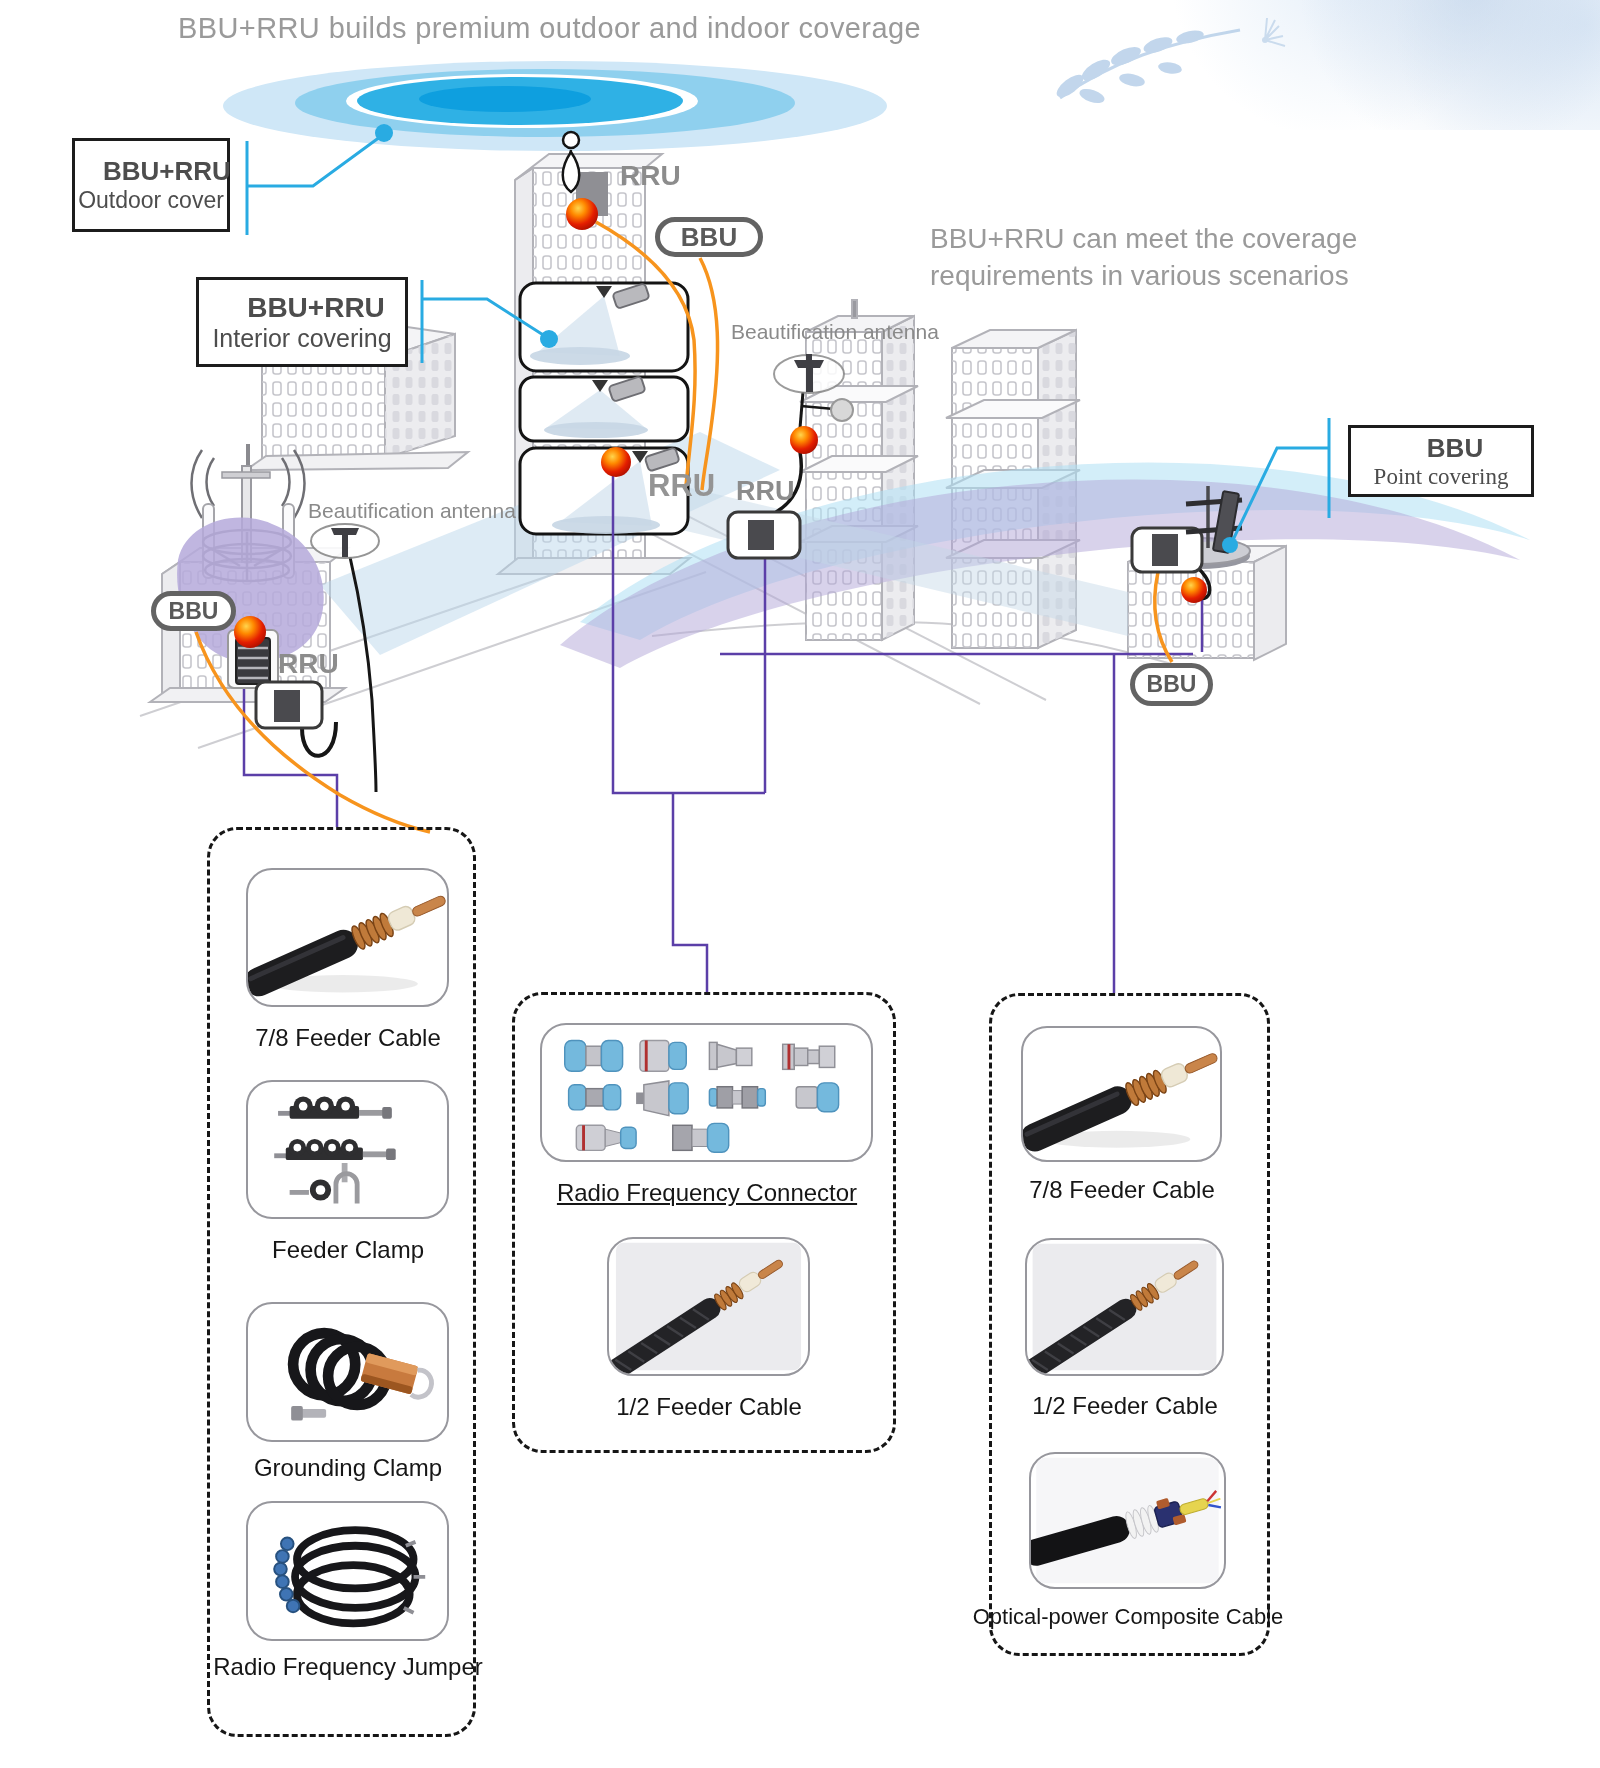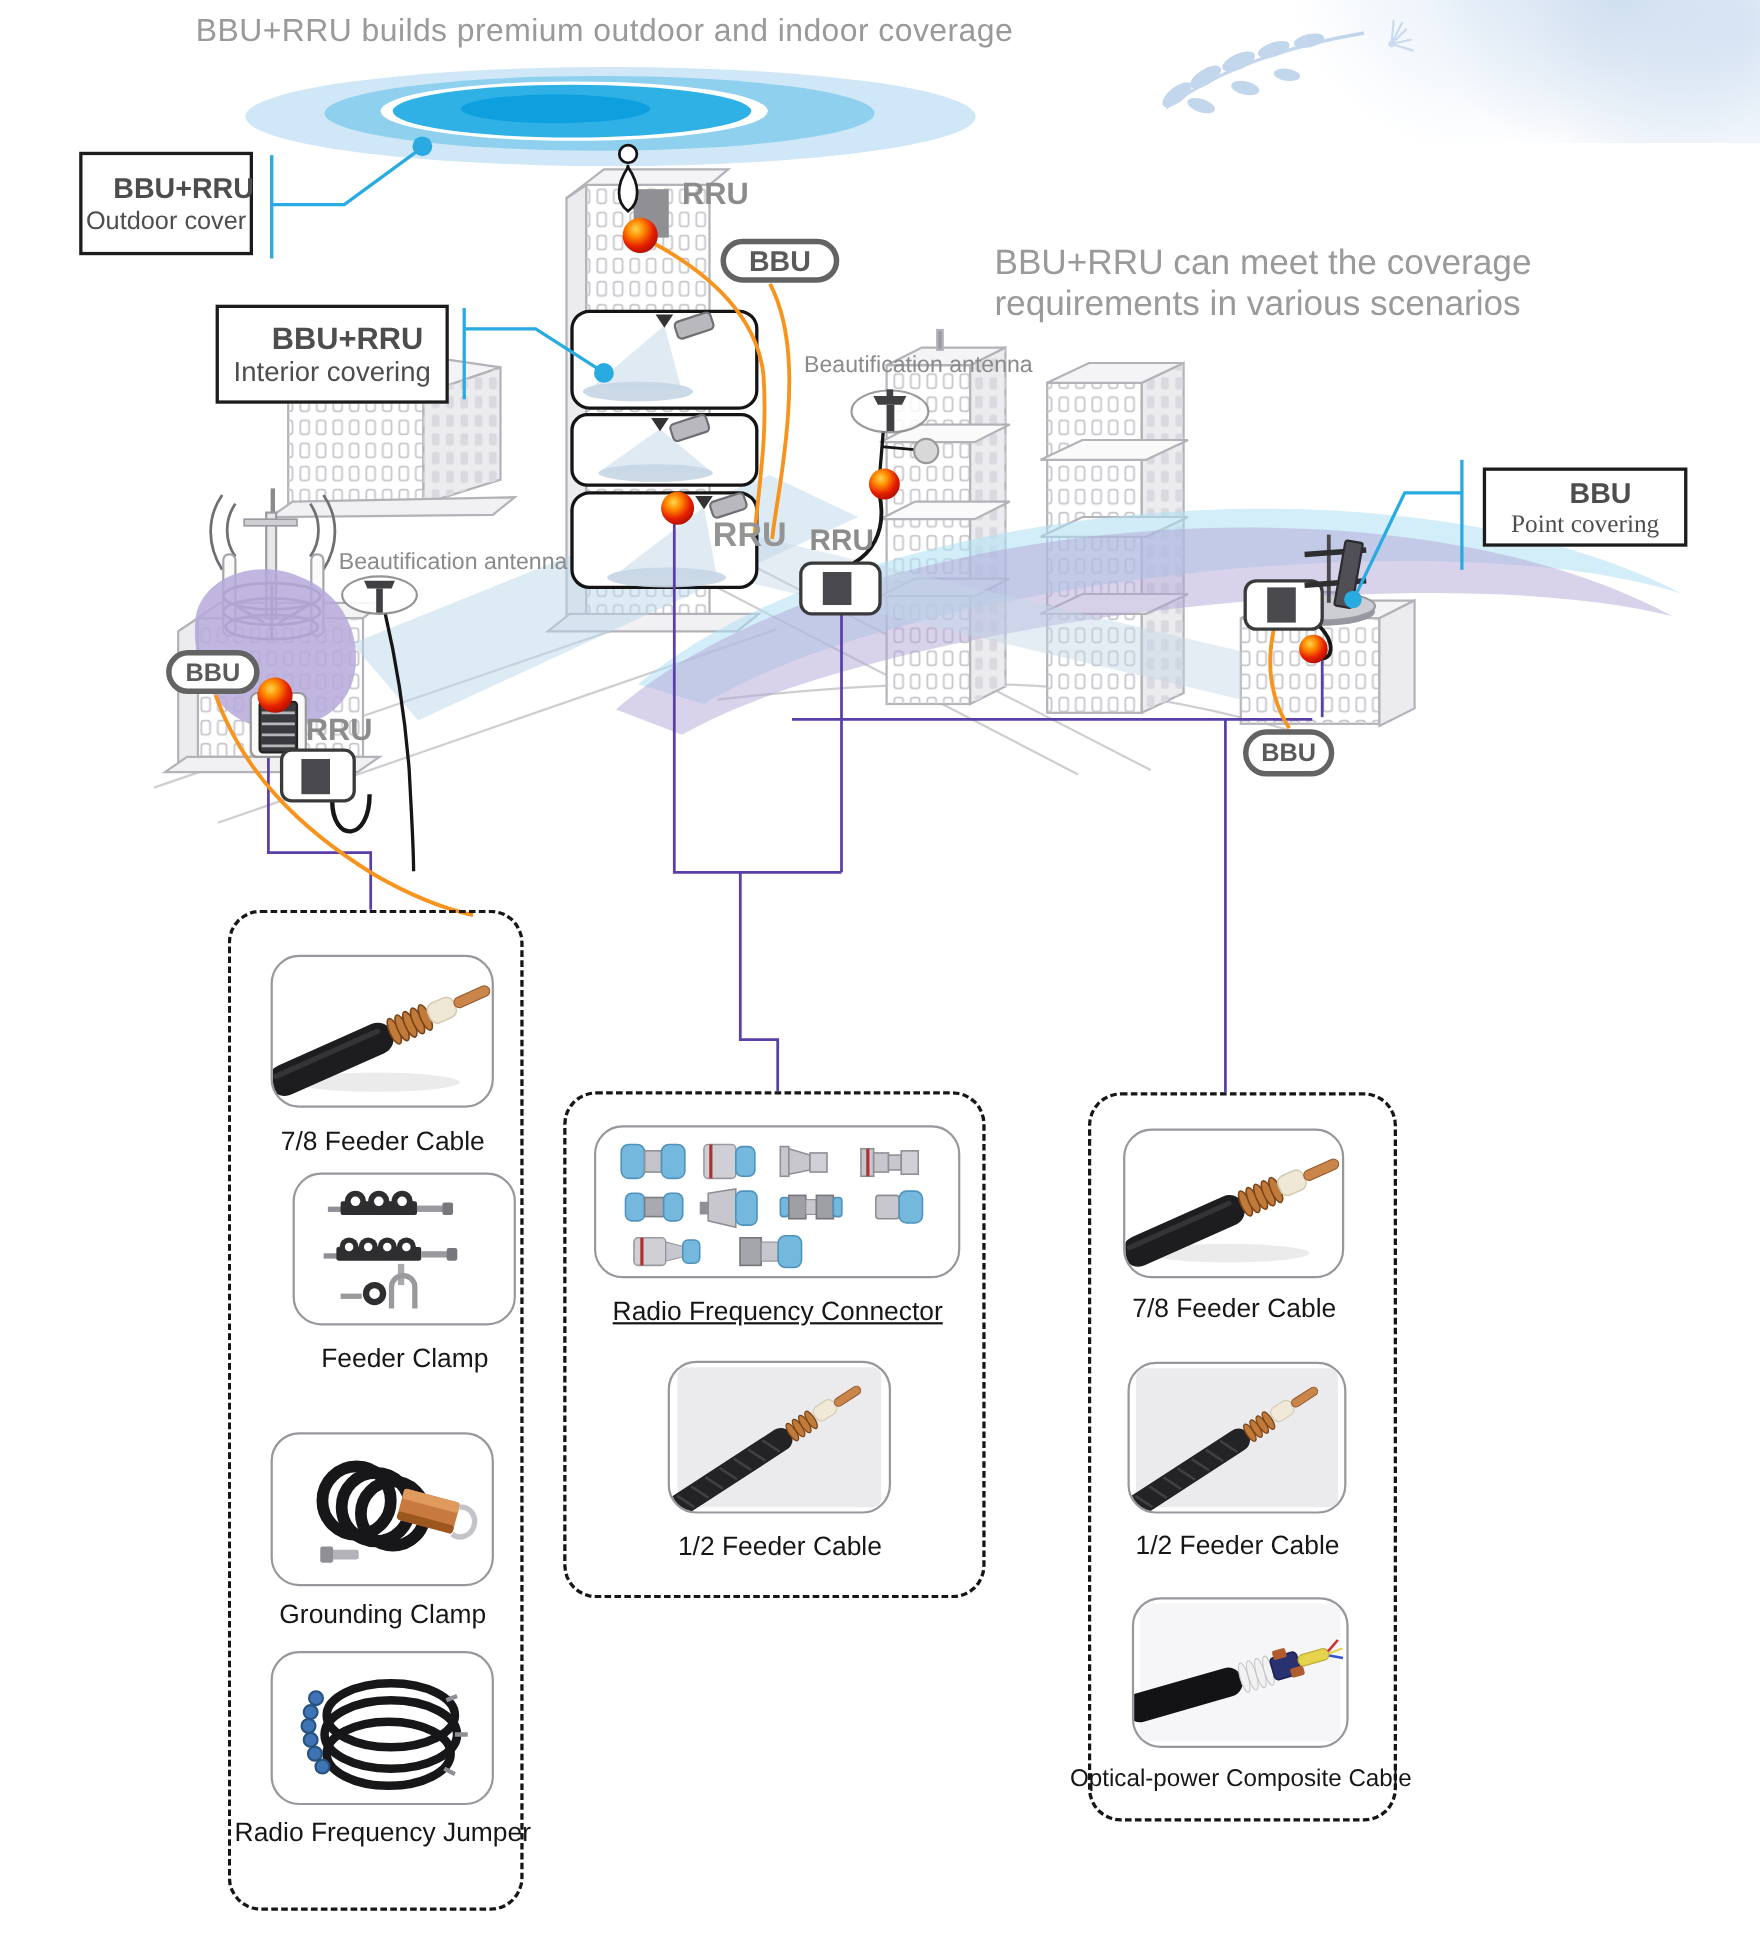--- a/index.html
+++ b/index.html
@@ -4,21 +4,21 @@
 <style>
   html,body{margin:0;padding:0;background:#fff;font-family:"Liberation Sans",sans-serif;}
   .canvas{position:relative;width:1600px;height:1768px;background:#fff;overflow:hidden;}
   .scene{position:absolute;left:0;top:0;}
   .decor{position:absolute;right:0;top:0;width:560px;height:130px;
     background:
       radial-gradient(circle at 430px -10px, rgba(176,200,228,.5), rgba(176,200,228,0) 170px),
       radial-gradient(circle at 545px 25px, rgba(192,214,238,.55), rgba(192,214,238,0) 190px),
       radial-gradient(circle at 300px -30px, rgba(206,224,243,.5), rgba(206,224,243,0) 170px);}
   .title{position:absolute;left:178px;top:12px;font-size:29px;color:#9a9a9a;letter-spacing:.4px;}
-  .subtitle{position:absolute;left:904px;top:220px;font-size:32px;line-height:37px;color:#9a9a9a;white-space:pre-line;}
+  .subtitle{position:absolute;left:930px;top:220px;font-size:28px;line-height:37px;color:#9a9a9a;white-space:pre-line;}
   .callout{position:absolute;border:3px solid #1c1c1c;background:#fff;text-align:center;
     display:flex;flex-direction:column;justify-content:center;z-index:6;}
   .callout .h{font-weight:bold;color:#4d4d4d;padding-left:28px;}
   .callout .c{color:#4d4d4d;}
   #co-outdoor{left:72px;top:138px;width:152px;height:88px;}
   #co-outdoor .h{font-size:26px;} #co-outdoor .c{font-size:23px;}
   #co-interior{left:196px;top:277px;width:206px;height:84px;}
   #co-interior .h{font-size:28px;} #co-interior .c{font-size:25px;}
   #co-point{left:1348px;top:425px;width:180px;height:66px;}
   #co-point .h{font-size:26px;} #co-point .c{font-size:23px;font-family:Liberation Serif, serif;}
@@ -350,21 +350,21 @@
             <ellipse cx="136" cy="75" rx="4.5" ry="13" fill="#c07a3a" stroke="#7a4315" stroke-width="1.5"></ellipse>
             <ellipse cx="144" cy="75" rx="4.5" ry="13" fill="#c07a3a" stroke="#7a4315" stroke-width="1.5"></ellipse>
             <rect x="148" y="65" width="26" height="20" rx="7" fill="#efe8d6" stroke="#d5ccb4" stroke-width="1.5"></rect>
             <rect x="174" y="70" width="36" height="10" rx="5" fill="#c9854a" stroke="#96582a" stroke-width="1"></rect>
           </g>
         </svg>
       </div>
       <div class="plabel" style="top:156px;">7/8 Feeder Cable</div>
     </div>
 
-    <div class="product" style="left:36px;top:236px;width:204px;margin-left:20px;">
+    <div class="product" style="left:36px;top:250px;width:204px;">
       <div class="pcard" style="width:199px;height:135px;">
         <svg width="199" height="135" viewBox="0 0 200 140">
           <g>
             <rect x="28" y="30" width="14" height="5" fill="#8f8f95"></rect>
             <rect x="40" y="25" width="72" height="13" rx="2" fill="#2e2e30"></rect>
             <circle cx="54" cy="25" r="10" fill="#2e2e30"></circle>
               <circle cx="54" cy="25" r="4.5" fill="#fff"></circle>
             <circle cx="76" cy="25" r="10" fill="#2e2e30"></circle>
               <circle cx="76" cy="25" r="4.5" fill="#fff"></circle>
             <circle cx="98" cy="25" r="10" fill="#2e2e30"></circle>

